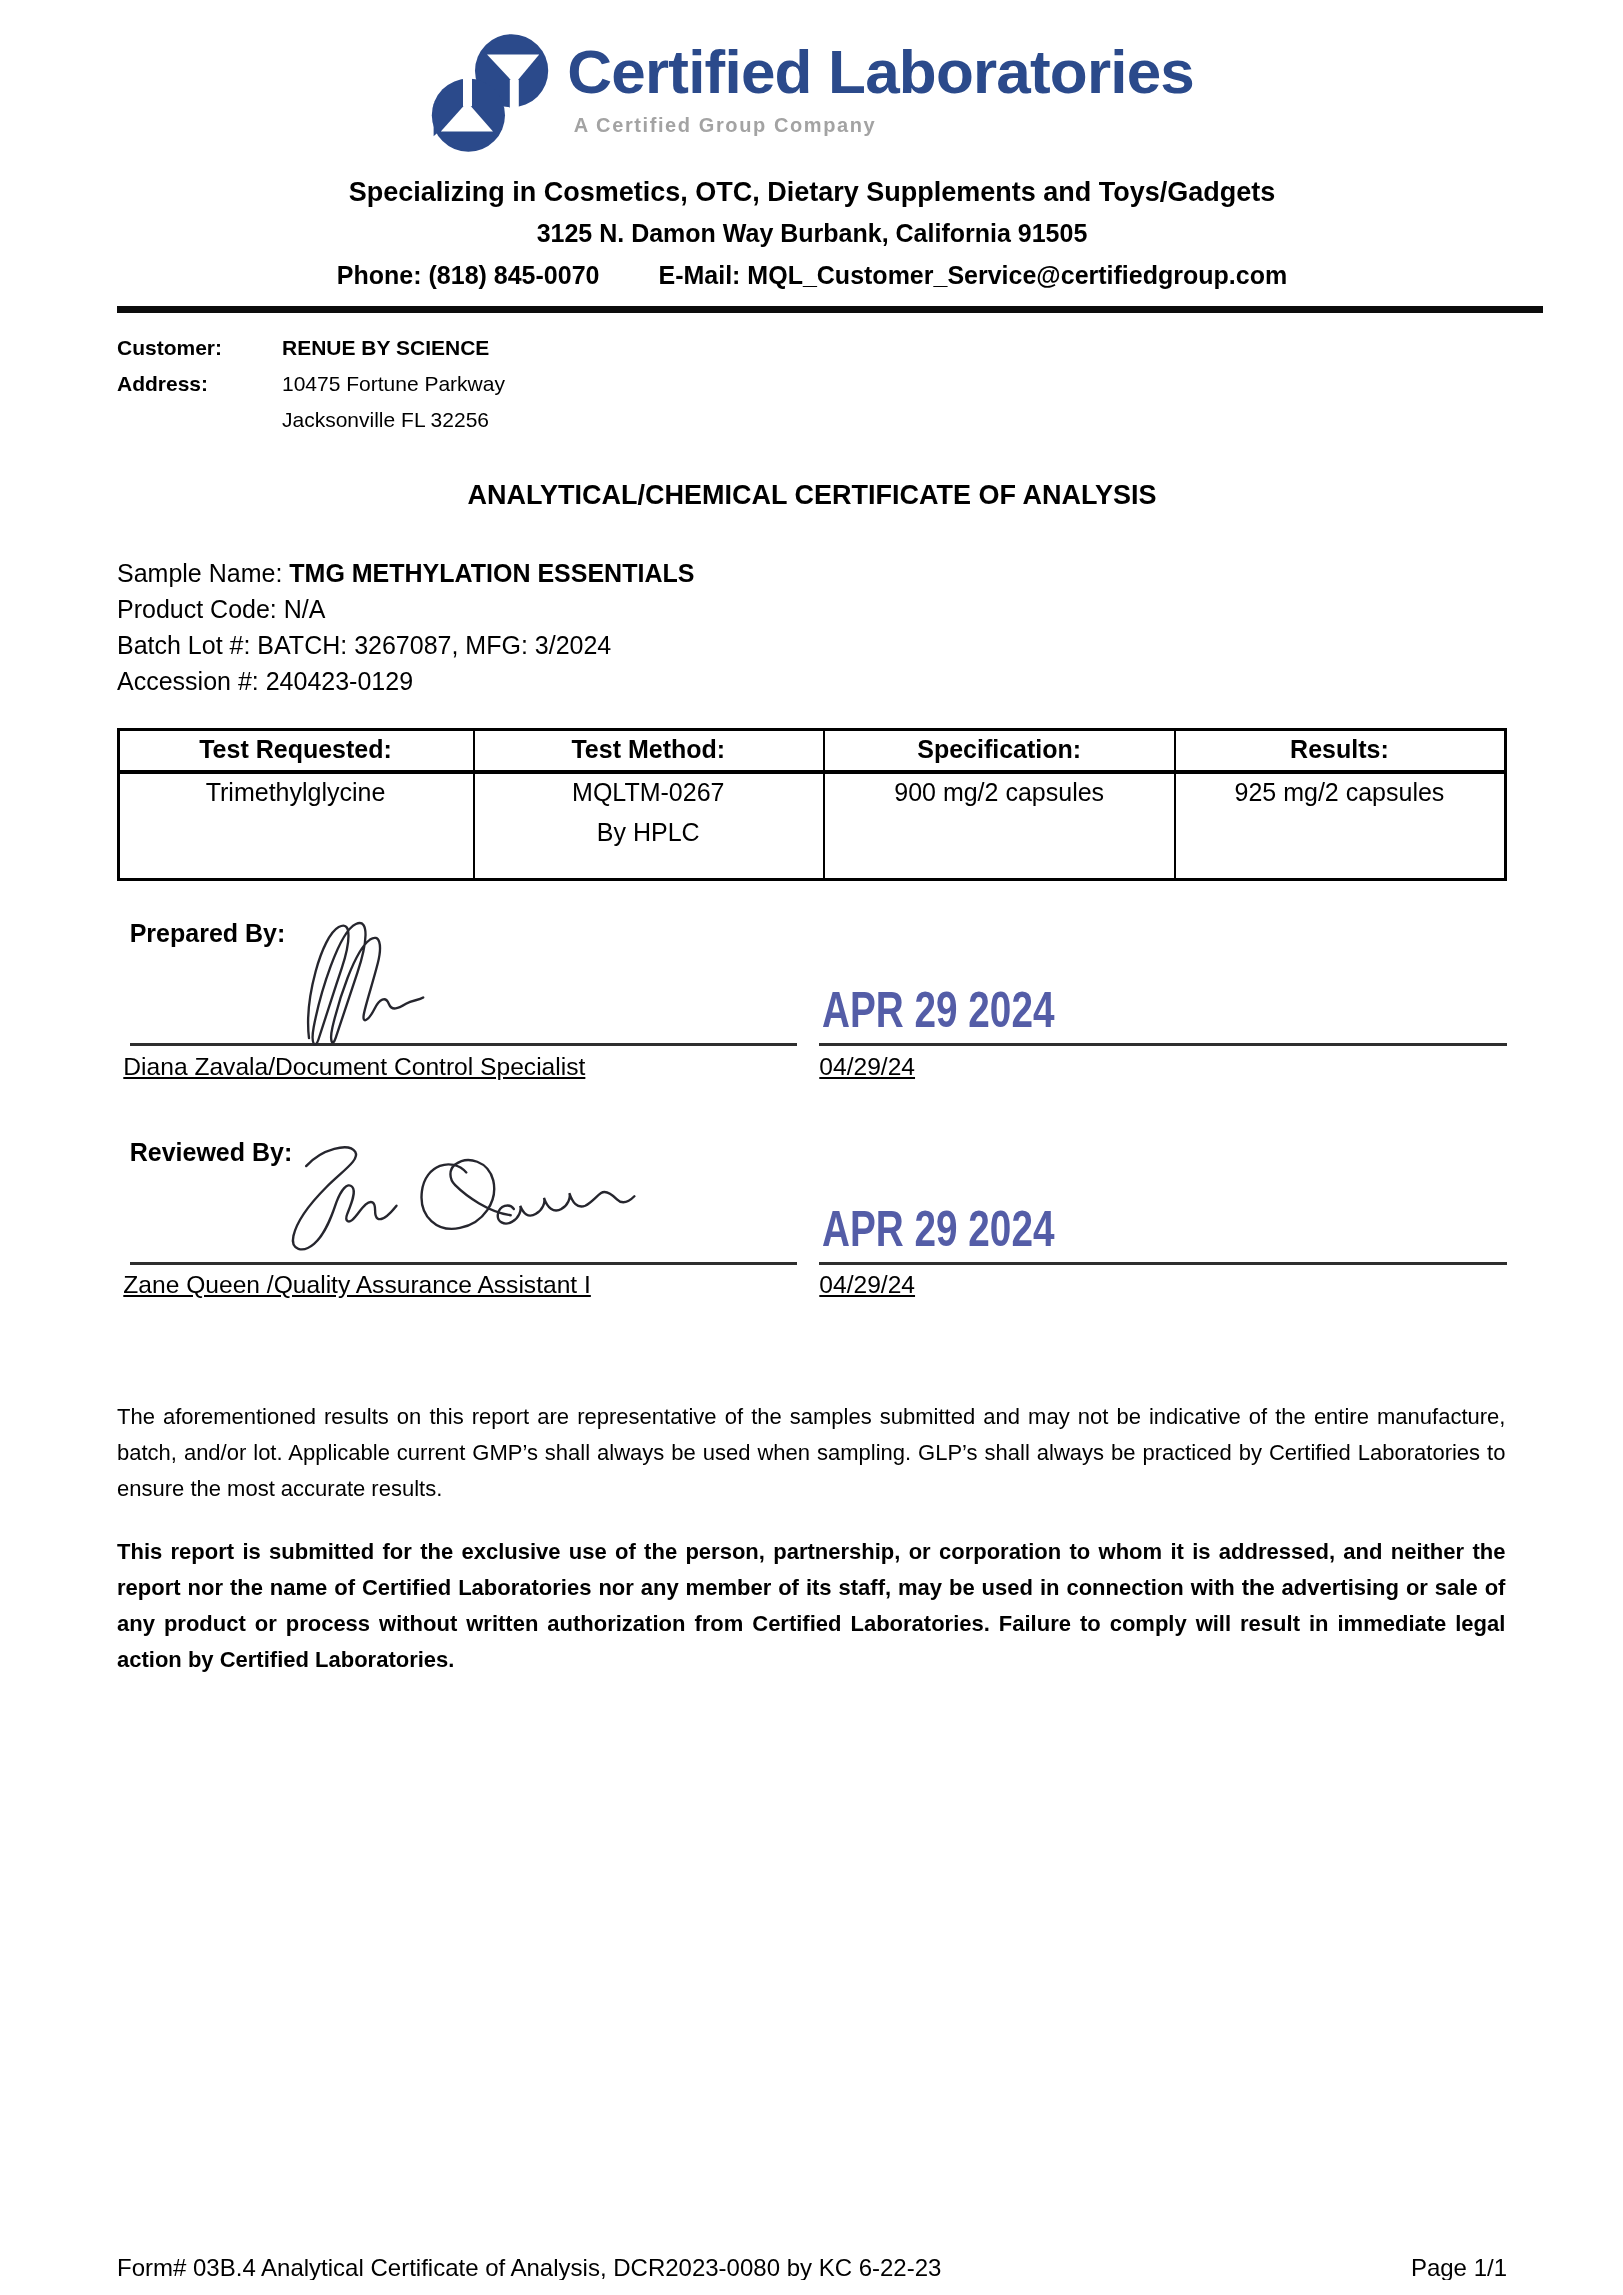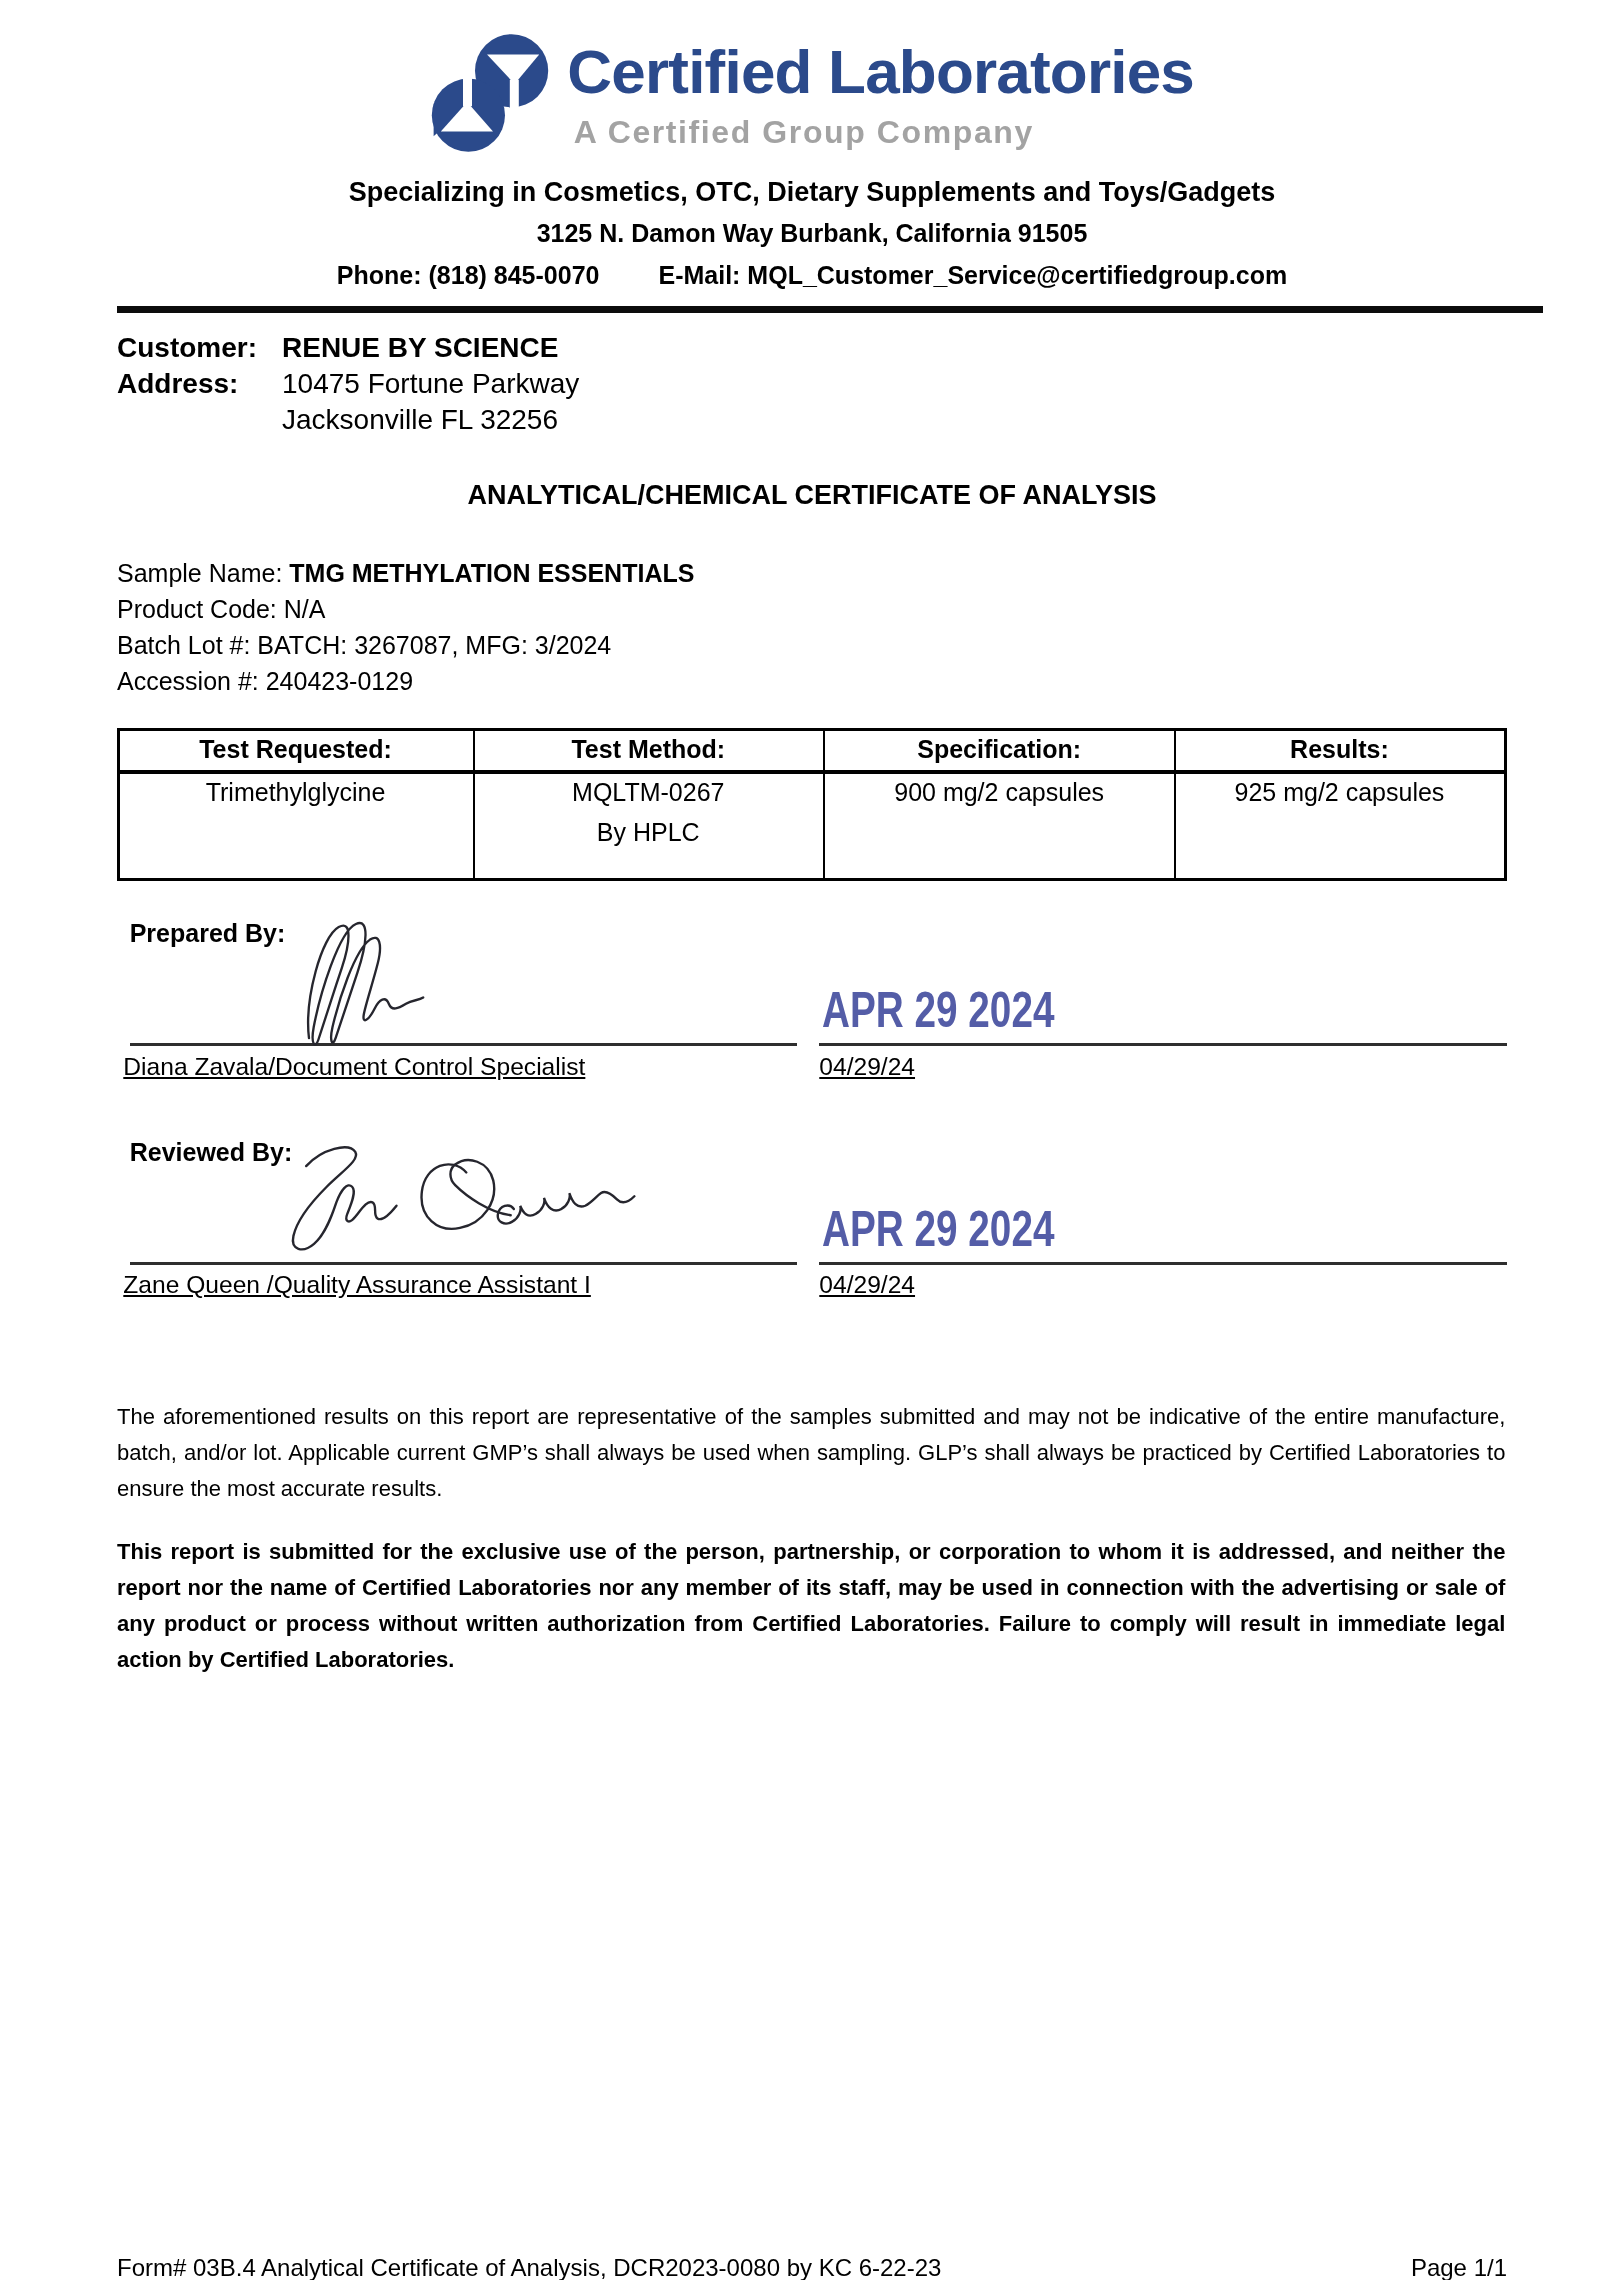--- a/index.html
+++ b/index.html
@@ -10,28 +10,28 @@
     background:#fff;
     padding:33px 116px 0 117px;
     box-sizing:border-box;
     overflow:hidden;
   }
   
   .logo-row{display:flex; justify-content:center; align-items:flex-start; gap:17.4px; height:125px;}
   .logo-icon{width:120px; height:120px; flex:0 0 auto;}
   .logo-text{display:flex; flex-direction:column; padding-top:8px;}
   .brand{font-size:62px; font-weight:700; color:var(--brand-blue); letter-spacing:-0.8px; line-height:1;}
-  .tagline{font-size:32px; font-weight:700; color:var(--tagline-gray); letter-spacing:1.6px; margin-top:11px; padding-left:6.3px;}
+  .tagline{font-size:20px; font-weight:700; color:var(--tagline-gray); letter-spacing:1.6px; margin-top:11px; padding-left:6.3px;}
   .lh-line{text-align:center; font-weight:700;}
   .lh-1{font-size:27px; margin-top:19px;}
   .lh-2{font-size:25px; margin-top:11px;}
   .lh-3{font-size:25px; margin-top:12.7px; display:flex; justify-content:center; gap:59px;}
   .rule{height:7.1px; background:#0c0c0c; margin-top:16px; margin-right:-36px;}
   
-  .customer{margin-top:17.4px; font-size:28px; line-height:36px;}
+  .customer{margin-top:17.4px; font-size:21px; line-height:36px;}
   .cust-row{display:flex;}
   .cust-label{width:165px; font-weight:700;}
   .cust-val-bold{font-weight:700;}
   
   .title{font-size:27px; font-weight:700; text-align:center; margin:41px 0 0 0; line-height:32px;}
   
   .info{font-size:25px; line-height:36px;}
   .sample-info{margin-top:44px;}
   .order-info{margin-top:30px;}
   .val-bold{font-weight:700;}

